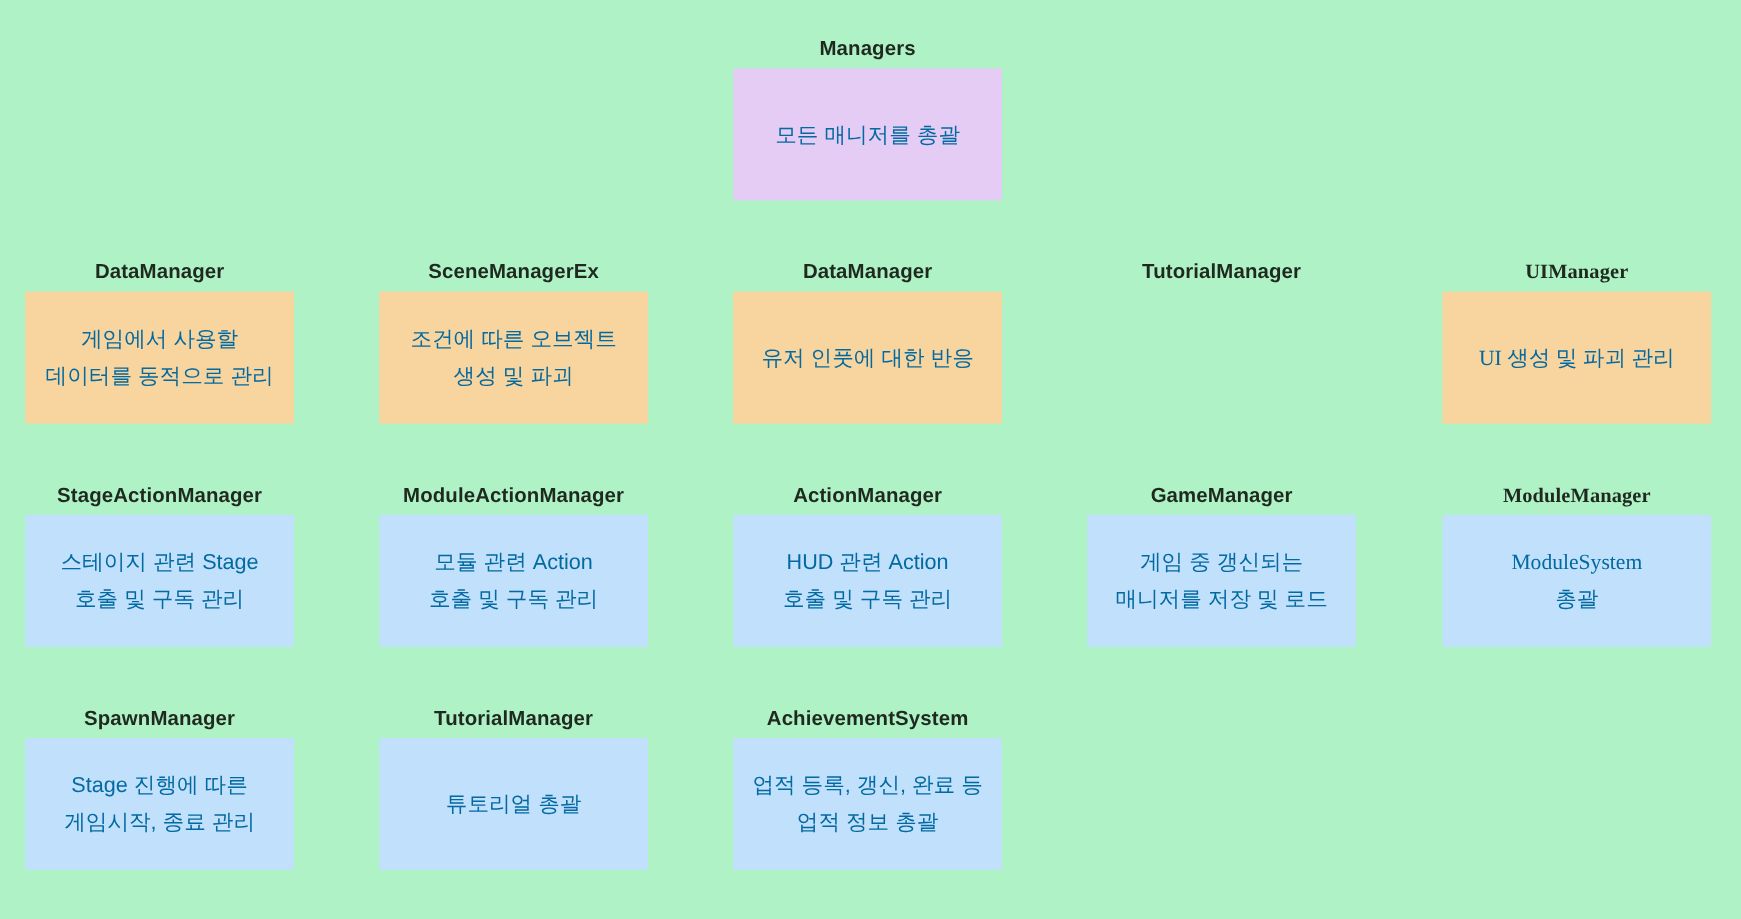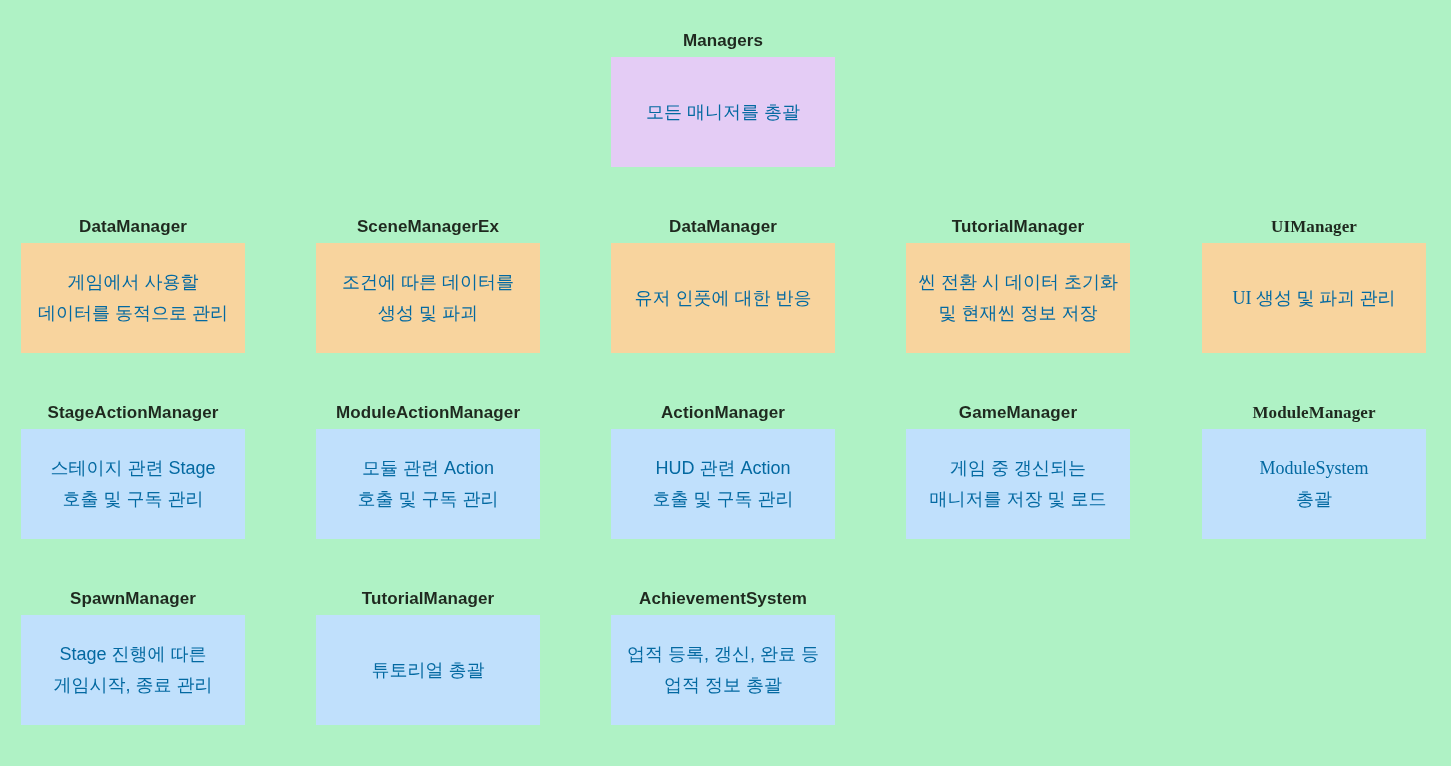--- a/index.html
+++ b/index.html
@@ -73,33 +73,31 @@
   </div>
 
   <div class="card row-1 col-0">
     <div class="card-title">DataManager</div>
     <div class="card-box orange">게임에서 사용할
 데이터를 동적으로 관리</div>
   </div>
 
   <div class="card row-1 col-1">
     <div class="card-title">SceneManagerEx</div>
-    <div class="card-box orange">조건에 따른 데이터를
+    <div class="card-box orange">조건에 따른 오브젝트
 생성 및 파괴</div>
   </div>
 
   <div class="card row-1 col-2">
     <div class="card-title">DataManager</div>
     <div class="card-box orange">유저 인풋에 대한 반응</div>
   </div>
 
   <div class="card row-1 col-3">
     <div class="card-title">TutorialManager</div>
-    <div class="card-box orange">씬 전환 시 데이터 초기화
-및 현재씬 정보 저장</div>
   </div>
 
   <div class="card row-1 col-4">
     <div class="card-title">UIManager</div>
     <div class="card-box orange">UI 생성 및 파괴 관리</div>
   </div>
 
   <div class="card row-2 col-0">
     <div class="card-title">StageActionManager</div>
     <div class="card-box blue">스테이지 관련 Stage

